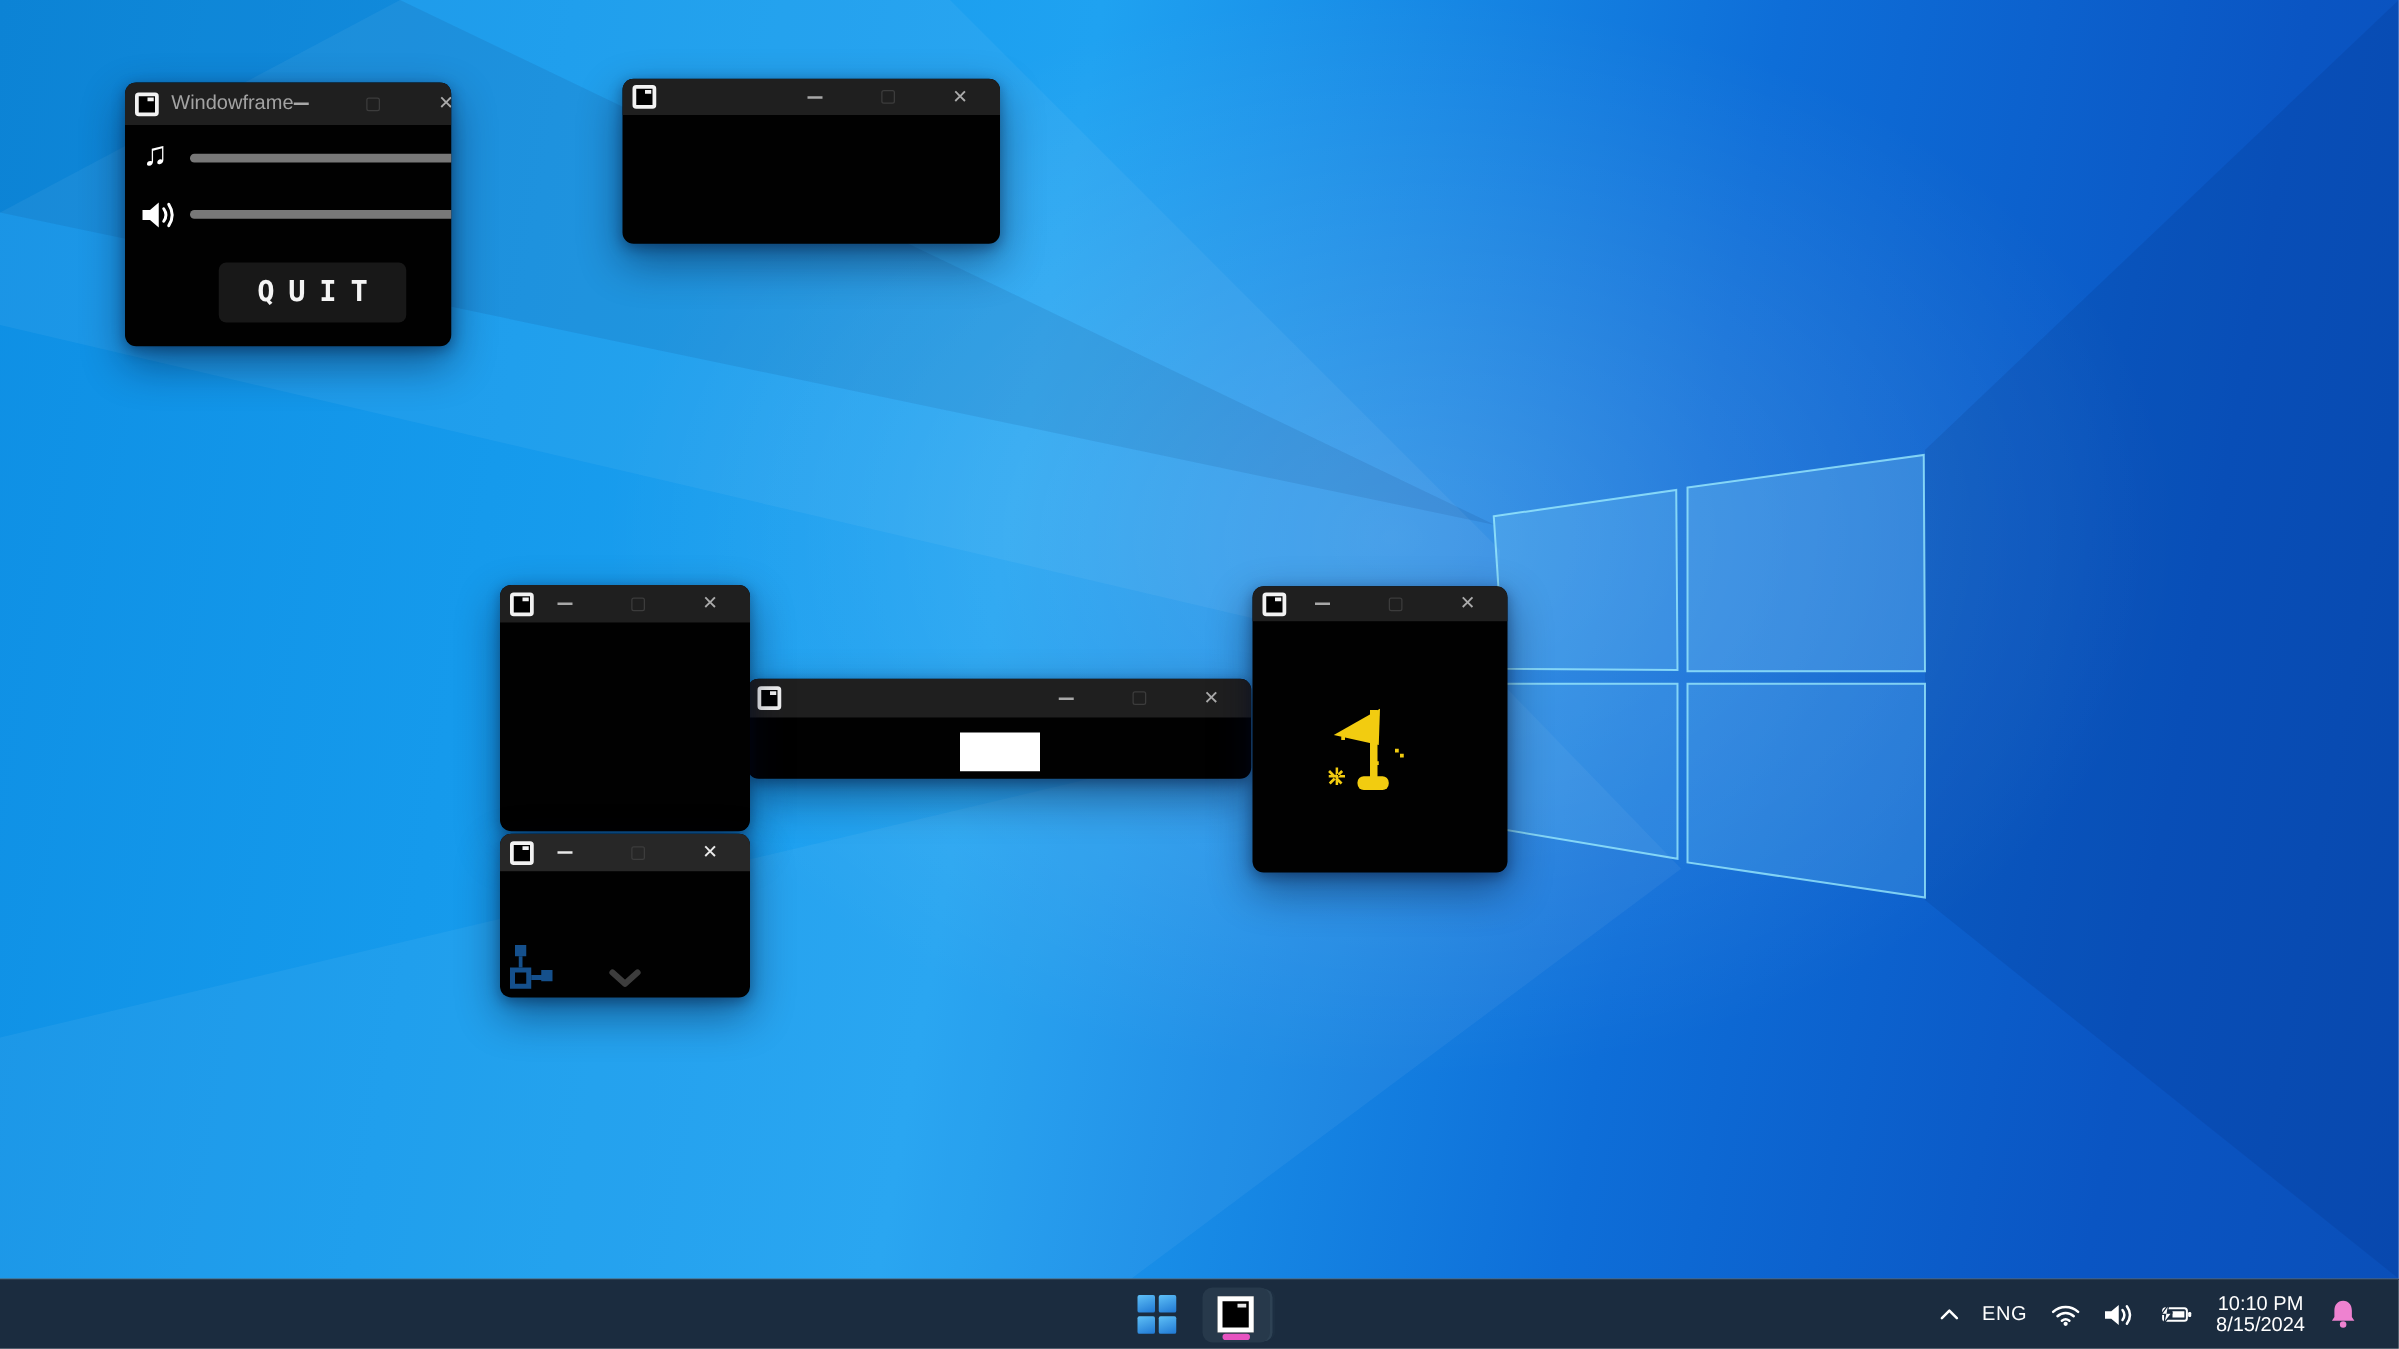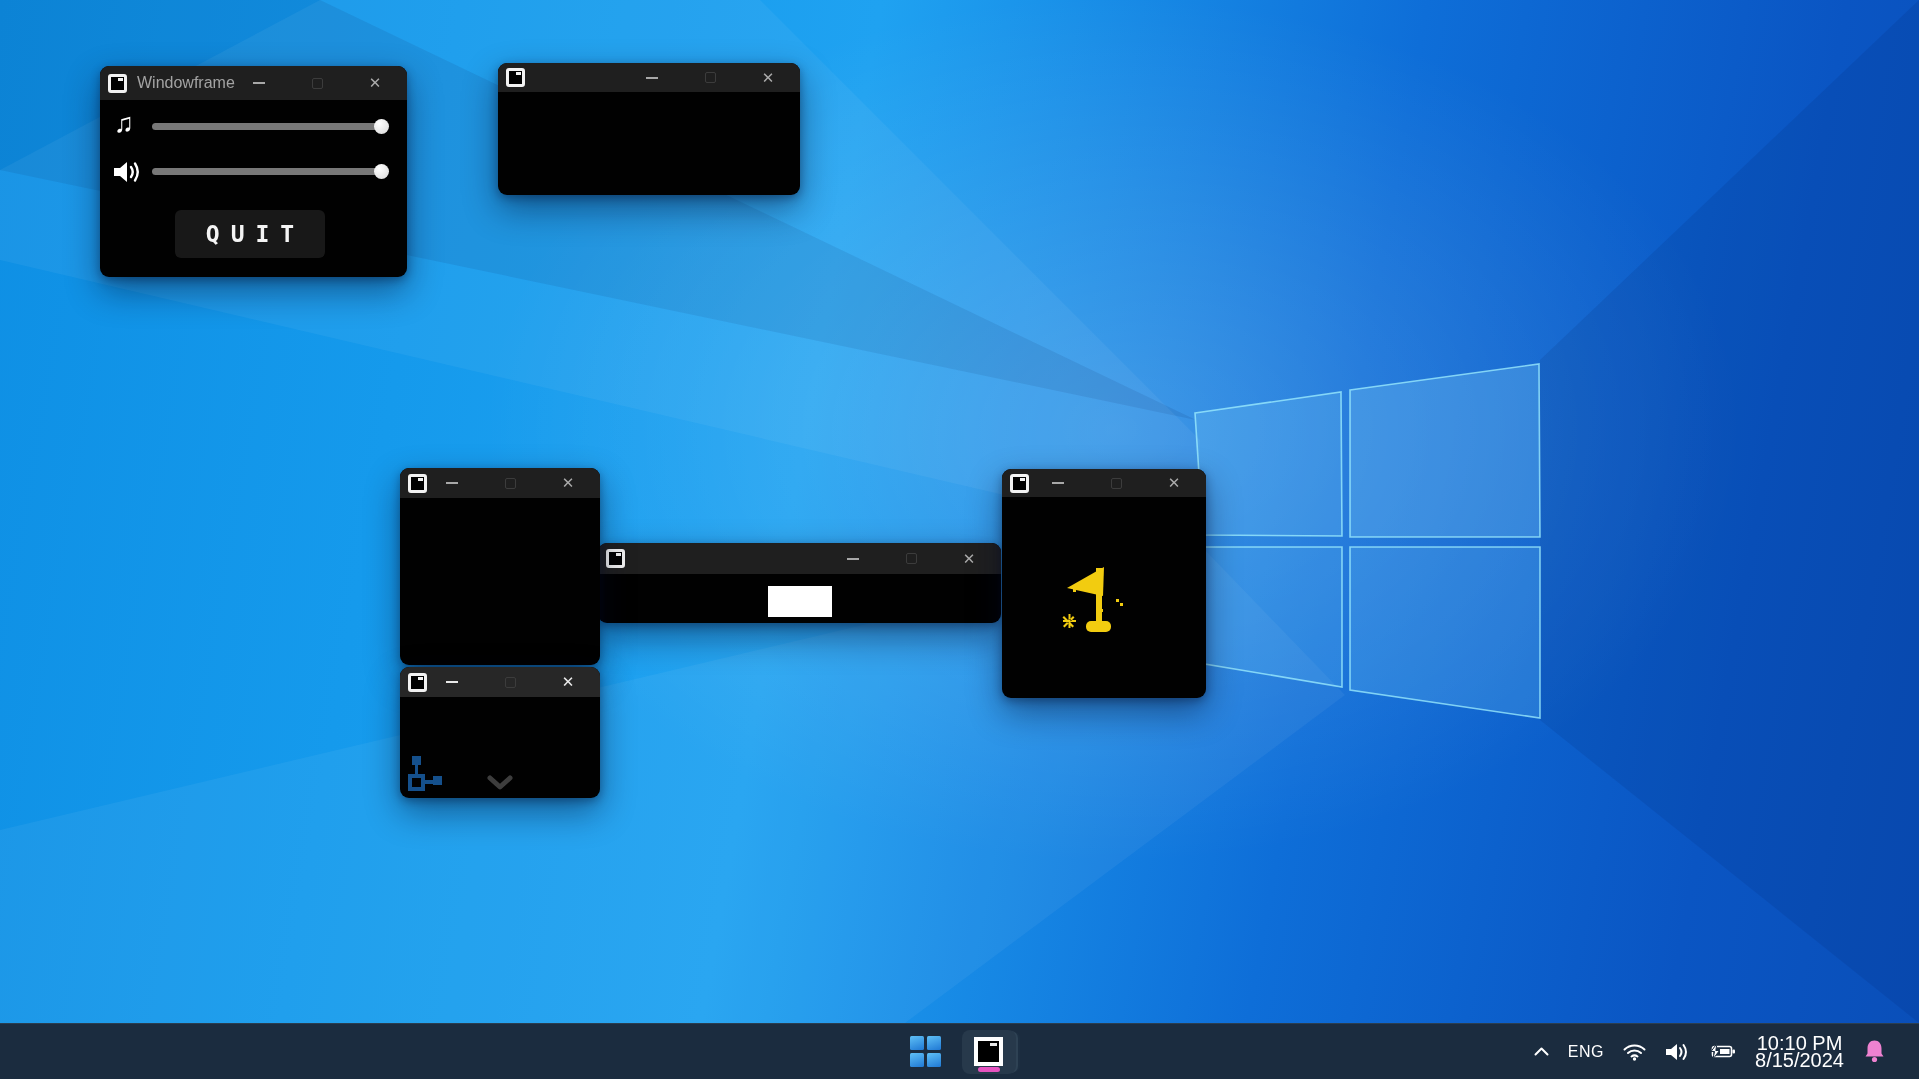--- a/index.html
+++ b/index.html
@@ -67,41 +67,41 @@
   .start-logo span { background:linear-gradient(160deg,#5FC0F6 0%,#1F78D4 100%); border-radius:1.5px; }
   .app-button { position:relative; width:54px; height:44px; background:#27394B; border-radius:8px;
     display:flex; align-items:center; justify-content:center; cursor:pointer;
     box-shadow:3px 0 0 -1px #2E4254, 6px 0 0 -2px #24364758; }
   .app-icon { width:29px; height:29px; border:4px solid #FFFFFF; background:#000; position:relative; }
   .app-icon::after { content:""; position:absolute; right:2px; top:2px; width:7px; height:3px; background:#E8E8E8; }
   .app-underline { position:absolute; bottom:2px; left:calc(50% - 11px); width:22px; height:5px; border-radius:3px; background:#E653C0; }
   .tray { margin-left:auto; display:flex; align-items:center; height:100%; padding-right:24px; }
   .tray-item { display:flex; align-items:center; justify-content:center; height:100%; padding:0 9px; cursor:pointer; color:#FFFFFF; }
   .tray-lang { font-size:16px; letter-spacing:0.5px; }
-  .tray-clock { flex-direction:column; justify-content:center; text-align:right; font-size:20px; line-height:17px; padding:0 10px; }
+  .tray-clock { flex-direction:column; justify-content:center; text-align:right; font-size:16px; line-height:17px; padding:0 10px; }
 </style>
 </head>
 <body>
 
 <div class="desktop">
 
   <svg class="wallpaper-svg" width="1919" height="1023" viewBox="0 0 1919 1023">
     <polygon points="0,0 320,0 1196,420 0,170" fill="rgba(0,25,90,0.10)"></polygon>
     <polygon points="320,0 760,0 1200,440 1196,540 0,260 0,170" fill="rgba(255,255,255,0.05)"></polygon>
     <polygon points="1540,360 1919,0 1919,1023 1540,720" fill="rgba(0,20,80,0.10)"></polygon>
     <polygon points="1200,545 1345,695 905,1023 0,1023 0,830" fill="rgba(255,255,255,0.05)"></polygon>
     <g stroke="rgba(160,240,255,0.75)" stroke-width="1.6">
       <polygon points="1195,413 1341,392 1342,536 1203,535" fill="rgba(140,220,255,0.20)"></polygon>
       <polygon points="1350,390 1539,364 1540,537 1350,537" fill="rgba(150,225,255,0.24)"></polygon>
       <polygon points="1203,547 1342,547 1342,687 1205,664" fill="rgba(130,215,255,0.16)"></polygon>
       <polygon points="1350,547 1540,547 1540,718 1350,690" fill="rgba(140,220,255,0.18)"></polygon>
     </g>
   </svg>
 
-  <div class="window" style="left:100px; top:66px; width:307px; height:211px;">
+  <div class="window" style="left:100px; top:66px; width:261px; height:211px;">
     <div class="titlebar" style="height:34px;">
       <div class="win-icon"></div>
       <span class="win-title">Windowframe</span>
       <div class="controls">
         <div class="ctl ctl-min">
             <i></i>
           </div>
         <div class="ctl ctl-max">
             <i></i>
           </div>

